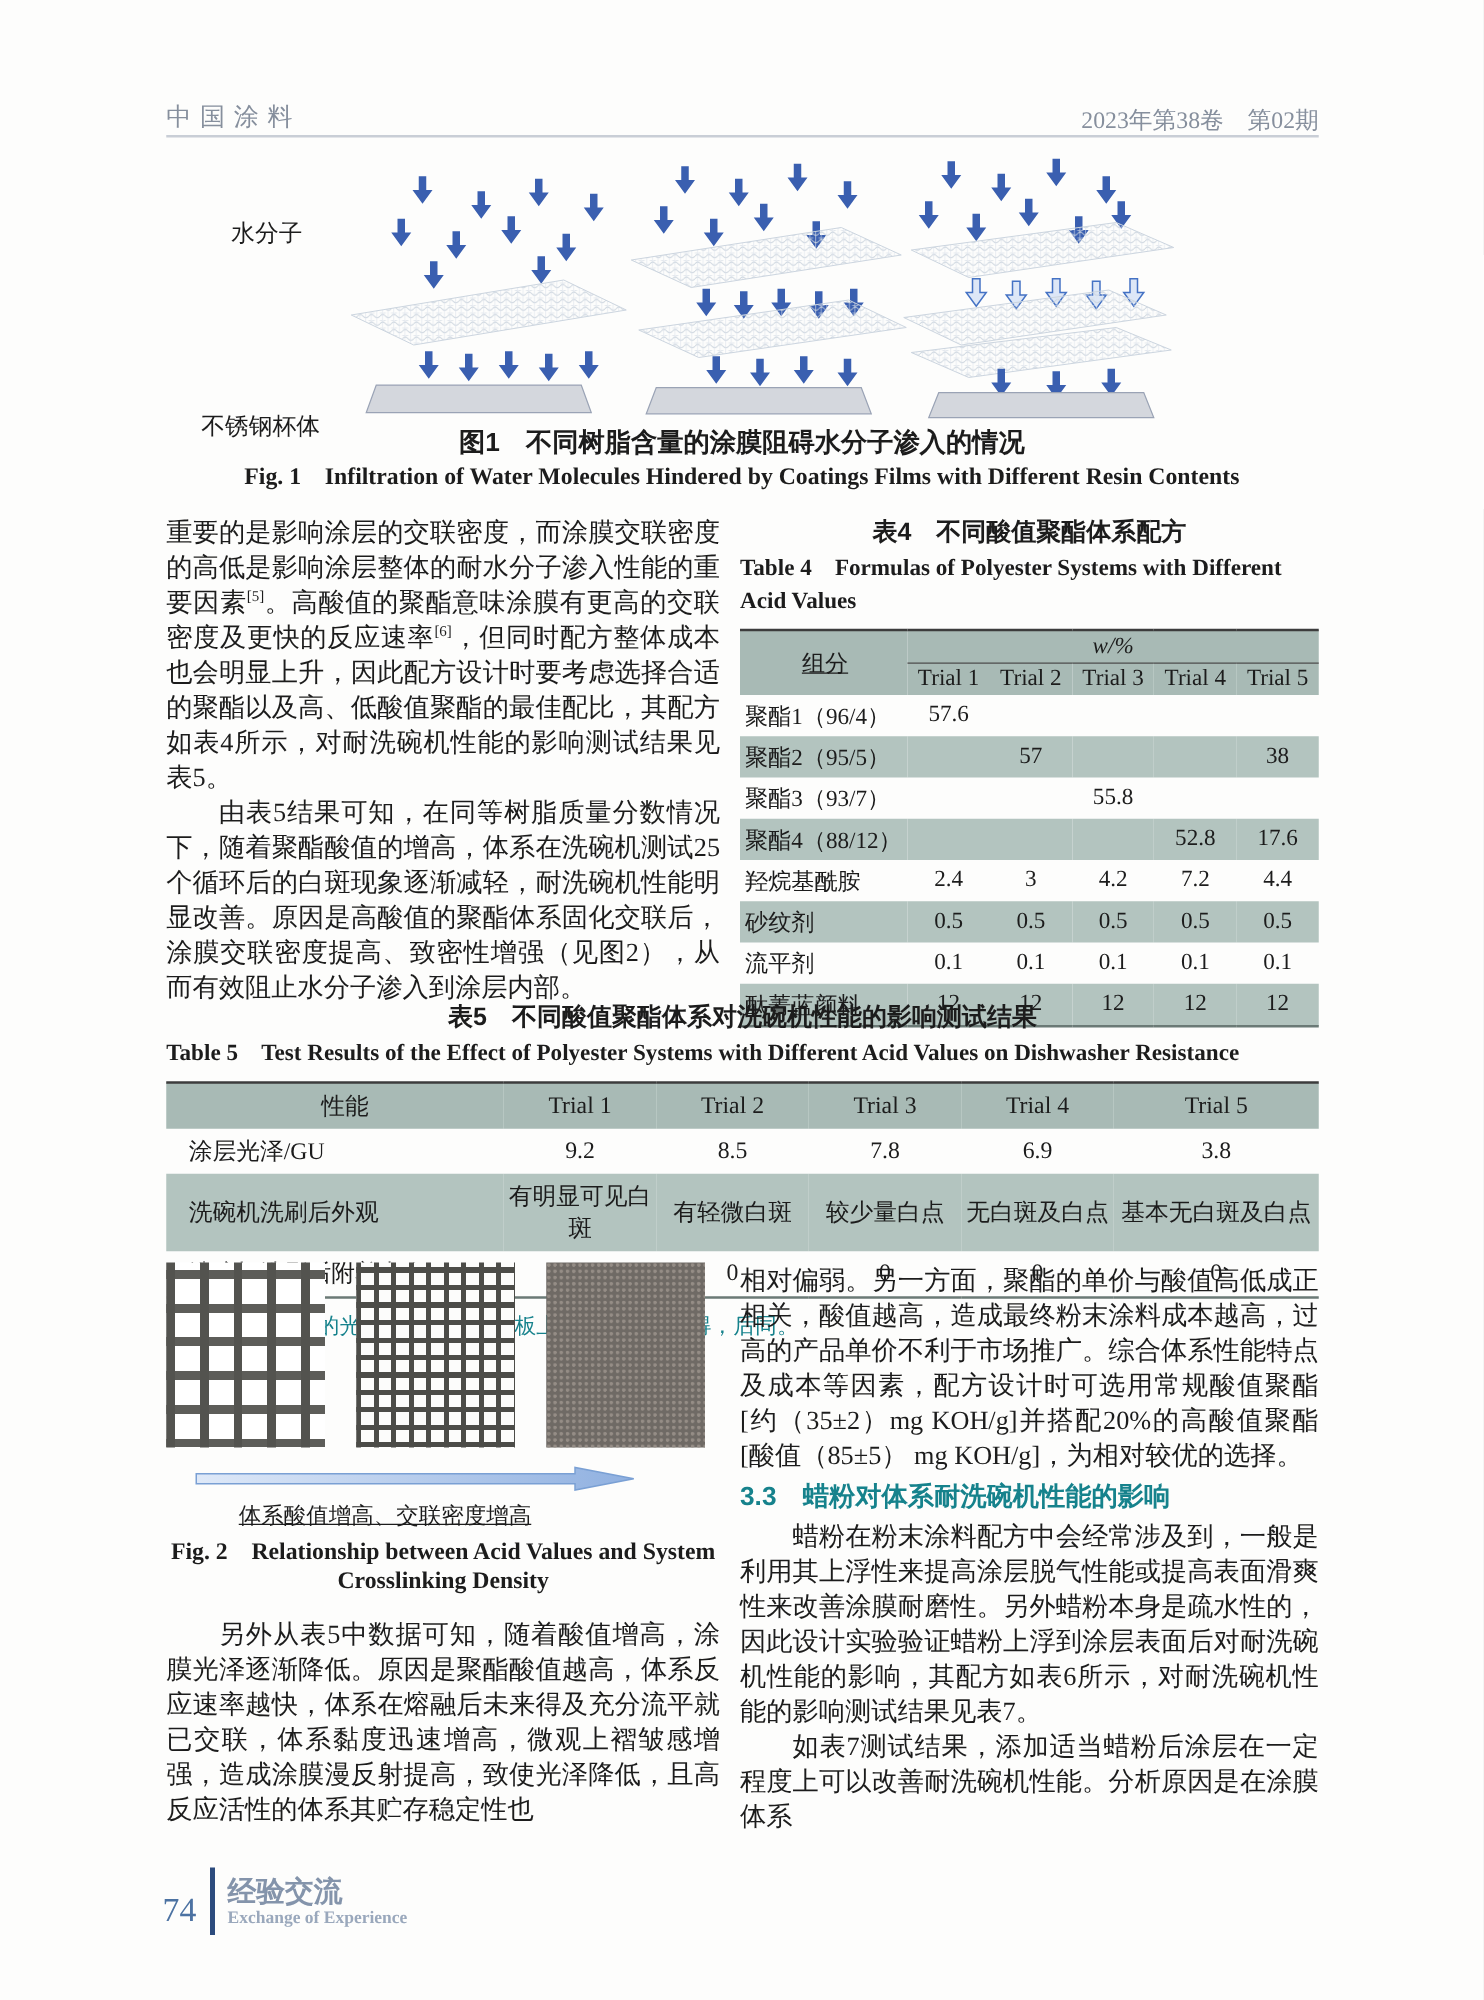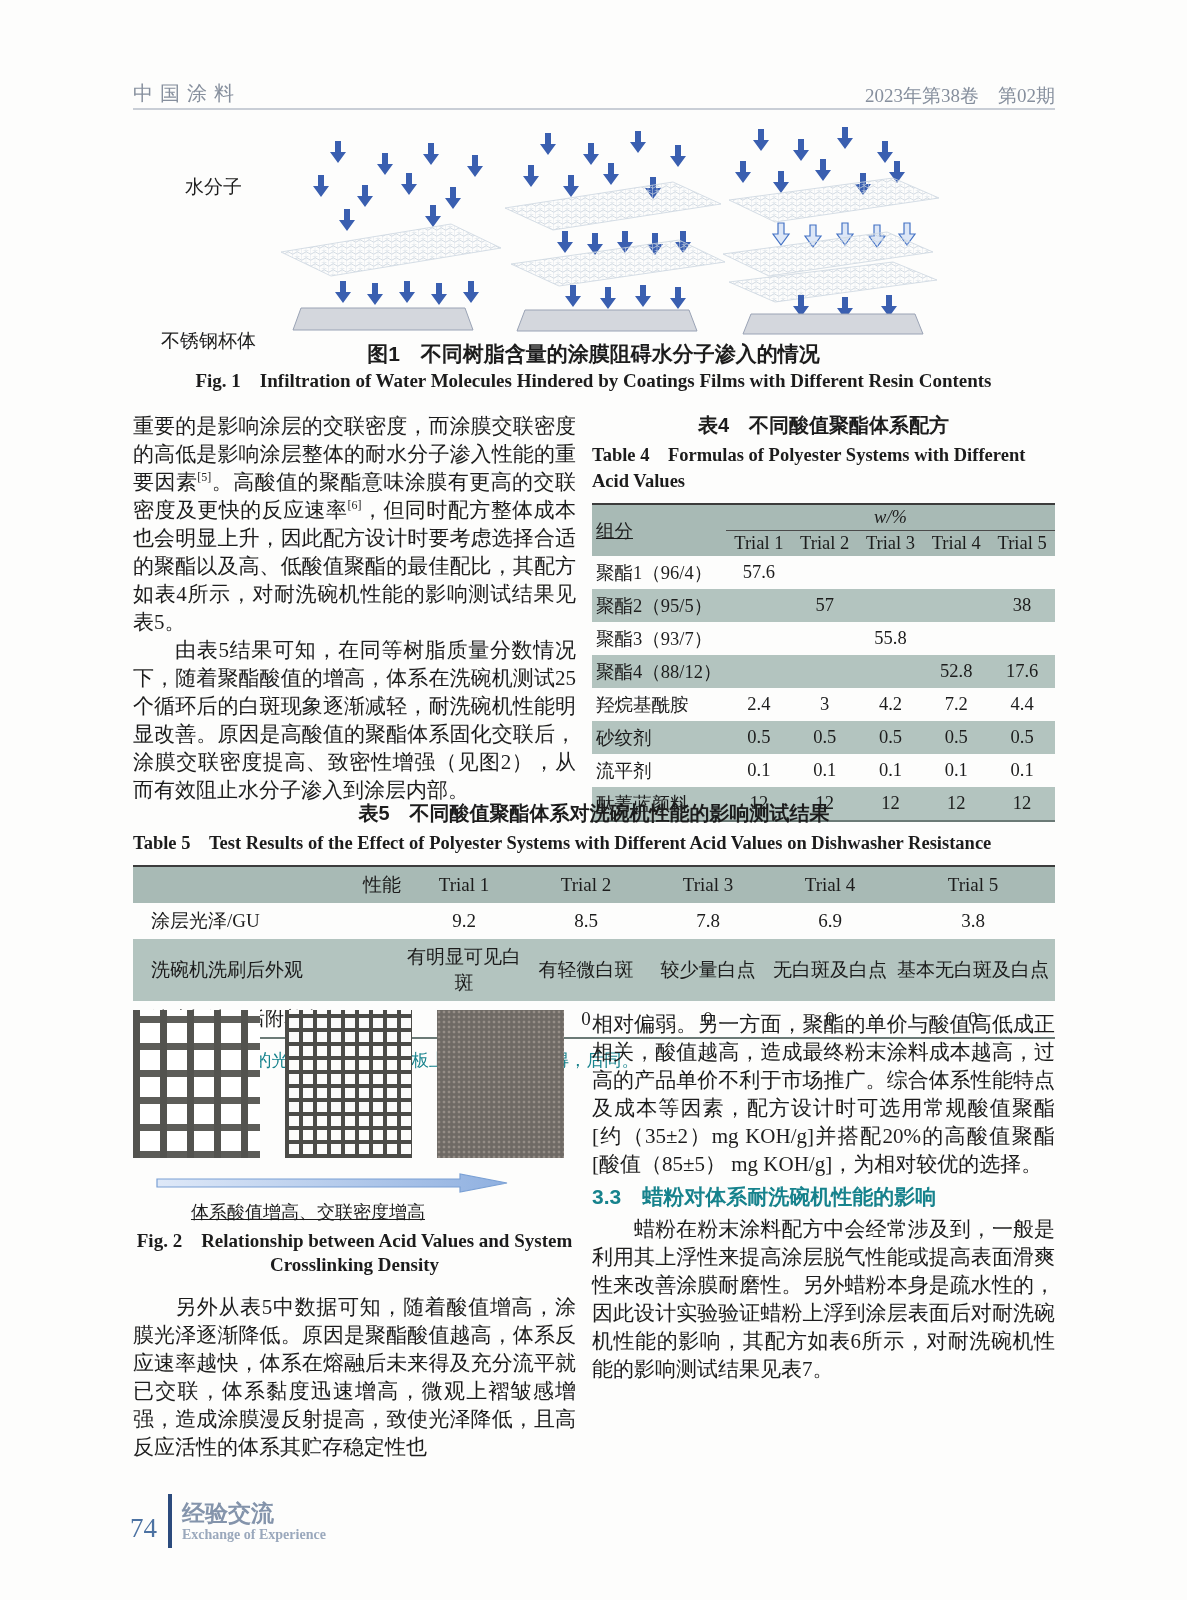--- a/index.html
+++ b/index.html
@@ -185,21 +185,21 @@
     <p class="para"><span>重要的是影响涂层的交联密度，而涂膜交联密度的高低是影响涂层整体的耐水分子渗入性能的重要因素</span><sup>[5]</sup><span>。高酸值的聚酯意味涂膜有更高的交联密度及更快的反应速率</span><sup>[6]</sup><span>，但同时配方整体成本也会明显上升，因此配方设计时要考虑选择合适的聚酯以及高、低酸值聚酯的最佳配比，其配方如表4所示，对耐洗碗机性能的影响测试结果见表5。</span></p>
     <p class="para ind">由表5结果可知，在同等树脂质量分数情况下，随着聚酯酸值的增高，体系在洗碗机测试25个循环后的白斑现象逐渐减轻，耐洗碗机性能明显改善。原因是高酸值的聚酯体系固化交联后，涂膜交联密度提高、致密性增强（见图2），从而有效阻止水分子渗入到涂层内部。</p>
   </div>
 
   <div class="colR">
     <div class="tbl-title-zh">表4　不同酸值聚酯体系配方</div>
     <div class="tbl-title-en"><span>Table 4　Formulas of Polyester Systems with Different</span><br><span>Acid Values</span></div>
     <table class="t4">
       <thead>
         <tr class="shade">
-          <th rowspan="2" class="lab" style="text-decoration:underline;">组分</th>
+          <th rowspan="2" class="lab" style="text-align:center;text-decoration:underline;">组分</th>
           <th colspan="5" class="wspan">w/%</th>
         </tr>
         <tr class="shade">
           <th>Trial 1</th>
           <th>Trial 2</th>
           <th>Trial 3</th>
           <th>Trial 4</th>
           <th>Trial 5</th>
         </tr>
       </thead>
@@ -271,21 +271,21 @@
       </tbody>
     </table>
   </div>
 
   <div class="t5wrap">
     <div class="tbl-title-zh">表5　不同酸值聚酯体系对洗碗机性能的影响测试结果</div>
     <div class="tbl-title-en">Table 5　Test Results of the Effect of Polyester Systems with Different Acid Values on Dishwasher Resistance</div>
     <table class="t5">
       <thead>
         <tr class="shade">
-          <th class="lab" style="text-align:right;margin-left:43px;">性能</th>
+          <th class="lab" style="text-align:center;margin-left:43px;">性能</th>
           <th class="c">Trial 1</th>
           <th class="c">Trial 2</th>
           <th class="c">Trial 3</th>
           <th class="c">Trial 4</th>
           <th>Trial 5</th>
         </tr>
       </thead>
       <tbody>
         <tr>
           <td class="lab">涂层光泽/GU</td>
@@ -333,20 +333,21 @@
     </svg>
     <div class="f2label">体系酸值增高、交联密度增高</div>
     <div class="cap-en cap2-en"><span>Fig. 2　Relationship between Acid Values and System</span><br><span>Crosslinking Density</span></div>
     <p class="para ind bl-para">另外从表5中数据可知，随着酸值增高，涂膜光泽逐渐降低。原因是聚酯酸值越高，体系反应速率越快，体系在熔融后未来得及充分流平就已交联，体系黏度迅速增高，微观上褶皱感增强，造成涂膜漫反射提高，致使光泽降低，且高反应活性的体系其贮存稳定性也</p>
   </div>
 
   <div class="bottomR">
     <p class="para">相对偏弱。另一方面，聚酯的单价与酸值高低成正相关，酸值越高，造成最终粉末涂料成本越高，过高的产品单价不利于市场推广。综合体系性能特点及成本等因素，配方设计时可选用常规酸值聚酯[约（35±2）mg KOH/g]并搭配20%的高酸值聚酯[酸值（85±5） mg KOH/g]，为相对较优的选择。</p>
     <div class="sec-head">3.3　蜡粉对体系耐洗碗机性能的影响</div>
     <p class="para ind">蜡粉在粉末涂料配方中会经常涉及到，一般是利用其上浮性来提高涂层脱气性能或提高表面滑爽性来改善涂膜耐磨性。另外蜡粉本身是疏水性的，因此设计实验验证蜡粉上浮到涂层表面后对耐洗碗机性能的影响，其配方如表6所示，对耐洗碗机性能的影响测试结果见表7。</p>
+    <p class="para ind">如表7测试结果，添加适当蜡粉后涂层在一定程度上可以改善耐洗碗机性能。分析原因是在涂膜体系</p>
   </div>
 
   <div class="footer">
     <div class="pg">74</div>
     <div class="fbar"></div>
     <div>
       <div class="fzh">经验交流</div>
       <div class="fen">Exchange of Experience</div>
     </div>
   </div>

